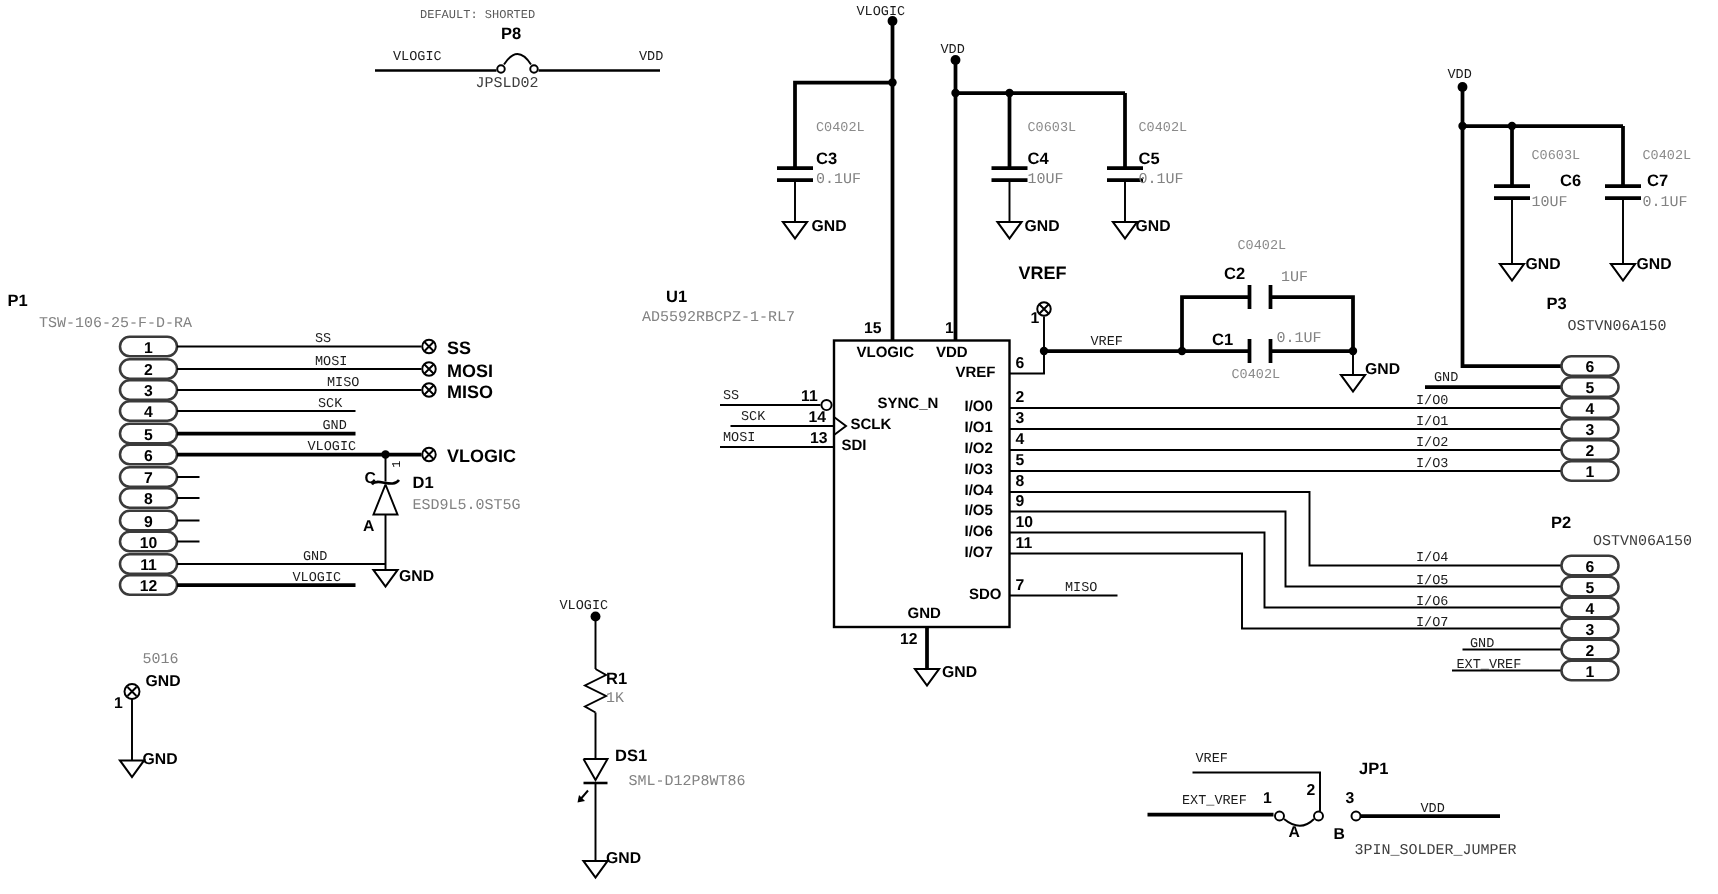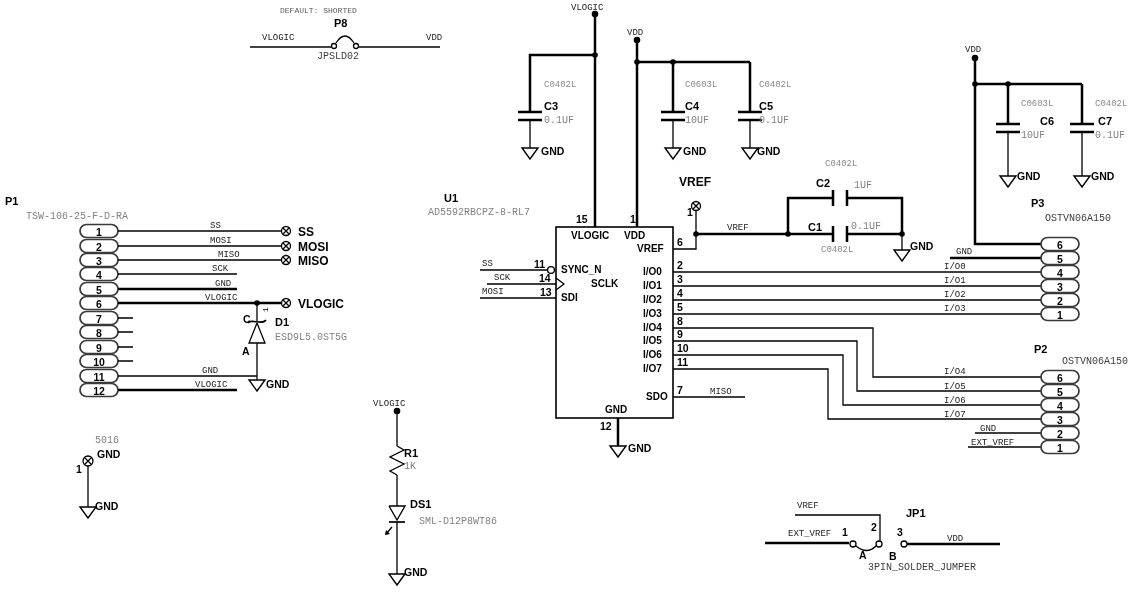--- a/index.html
+++ b/index.html
@@ -246,29 +246,29 @@
 <div class="lbl ref" style="left:1040px;top:115px">C6</div>
 <div class="lbl val" style="left:1021px;top:130px">10UF</div>
 <div class="lbl gndl" style="left:1017px;top:170px">GND</div>
 
 <div class="lbl fp" style="left:1095px;top:99px">C0402L</div>
 <div class="lbl ref" style="left:1098px;top:115px">C7</div>
 <div class="lbl val" style="left:1095px;top:130px">0.1UF</div>
 <div class="lbl gndl" style="left:1091px;top:170px">GND</div>
 
 <div class="lbl ref" style="left:444px;top:192px">U1</div>
-<div class="lbl val" style="left:428px;top:207px">AD5592RBCPZ-8-RL7</div>
+<div class="lbl val" style="left:428px;top:207px">AD5592RBCPZ-1-RL7</div>
 <div class="lbl pinnum" style="left:576px;top:213px">15</div>
 <div class="lbl pinname" style="left:571px;top:230px">VLOGIC</div>
 <div class="lbl pinnum" style="left:630px;top:213px">1</div>
 <div class="lbl pinname" style="left:624px;top:230px">VDD</div>
 <div class="lbl pinnum" style="left:534px;top:258px">11</div>
-<div class="lbl pinname" style="left:561px;top:264px">SYNC_N</div>
+<div class="lbl pinname" style="left:585px;top:264px">SYNC_N</div>
 <div class="lbl pinnum" style="left:539px;top:272px">14</div>
-<div class="lbl pinname" style="left:591px;top:278px">SCLK</div>
+<div class="lbl pinname" style="left:567px;top:278px">SCLK</div>
 <div class="lbl pinnum" style="left:540px;top:286px">13</div>
 <div class="lbl pinname" style="left:561px;top:292px">SDI</div>
 <div class="lbl pinnum" style="left:677px;top:236px">6</div>
 <div class="lbl pinname" style="left:637px;top:243px">VREF</div>
 <div class="lbl pinnum" style="left:677px;top:259px">2</div>
 <div class="lbl pinname" style="left:643px;top:266px">I/O0</div>
 <div class="lbl pinnum" style="left:677px;top:273px">3</div>
 <div class="lbl pinname" style="left:643px;top:280px">I/O1</div>
 <div class="lbl pinnum" style="left:677px;top:287px">4</div>
 <div class="lbl pinname" style="left:643px;top:294px">I/O2</div>
@@ -380,15 +380,15 @@
 
 <div class="lbl net" style="left:797px;top:501px">VREF</div>
 <div class="lbl net" style="left:788px;top:529px">EXT_VREF</div>
 <div class="lbl ref" style="left:906px;top:507px">JP1</div>
 <div class="lbl pinnum" style="left:842px;top:526px">1</div>
 <div class="lbl pinnum" style="left:871px;top:521px">2</div>
 <div class="lbl pinnum" style="left:897px;top:526px">3</div>
 <div class="lbl pinnum" style="left:859px;top:549px">A</div>
 <div class="lbl pinnum" style="left:889px;top:550px">B</div>
 <div class="lbl net" style="left:947px;top:534px">VDD</div>
-<div class="lbl vald" style="left:868px;top:562px">3PIN_SOLDER_JUMPER</div>
+<div class="lbl vald" style="left:903px;top:562px">3PIN_SOLDER_JUMPER</div>
 
 </div>
 
 </body></html>

